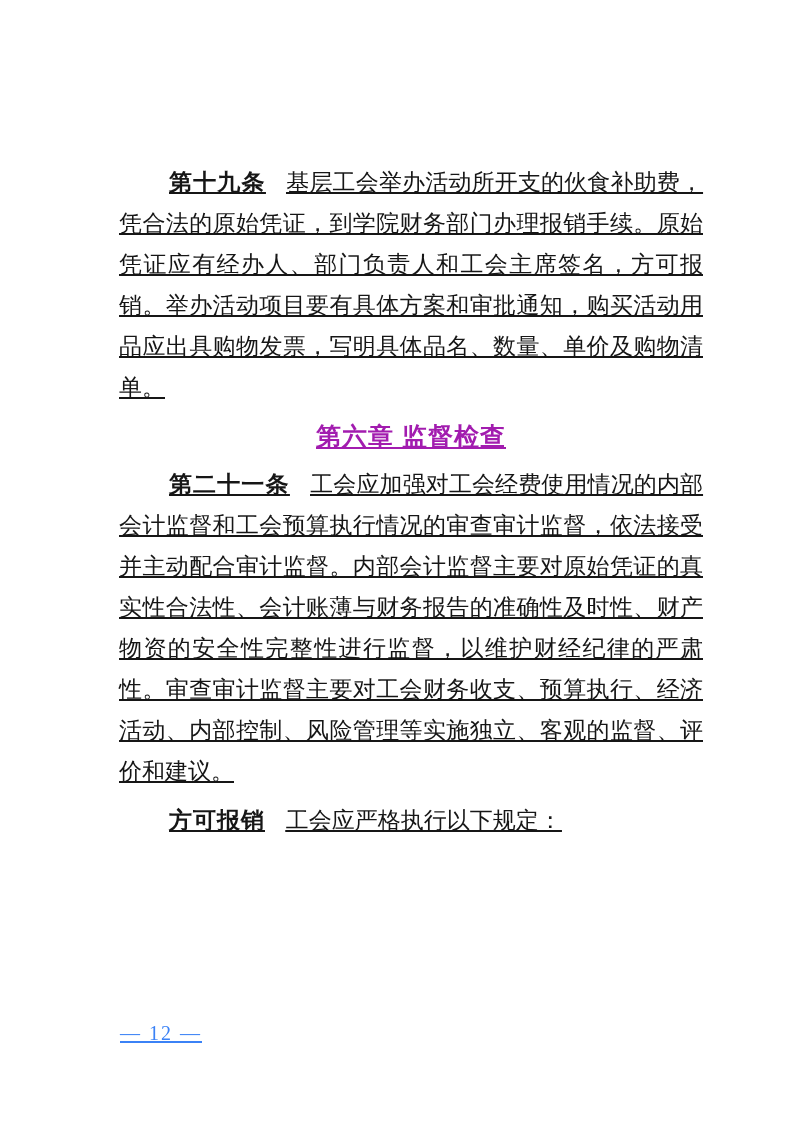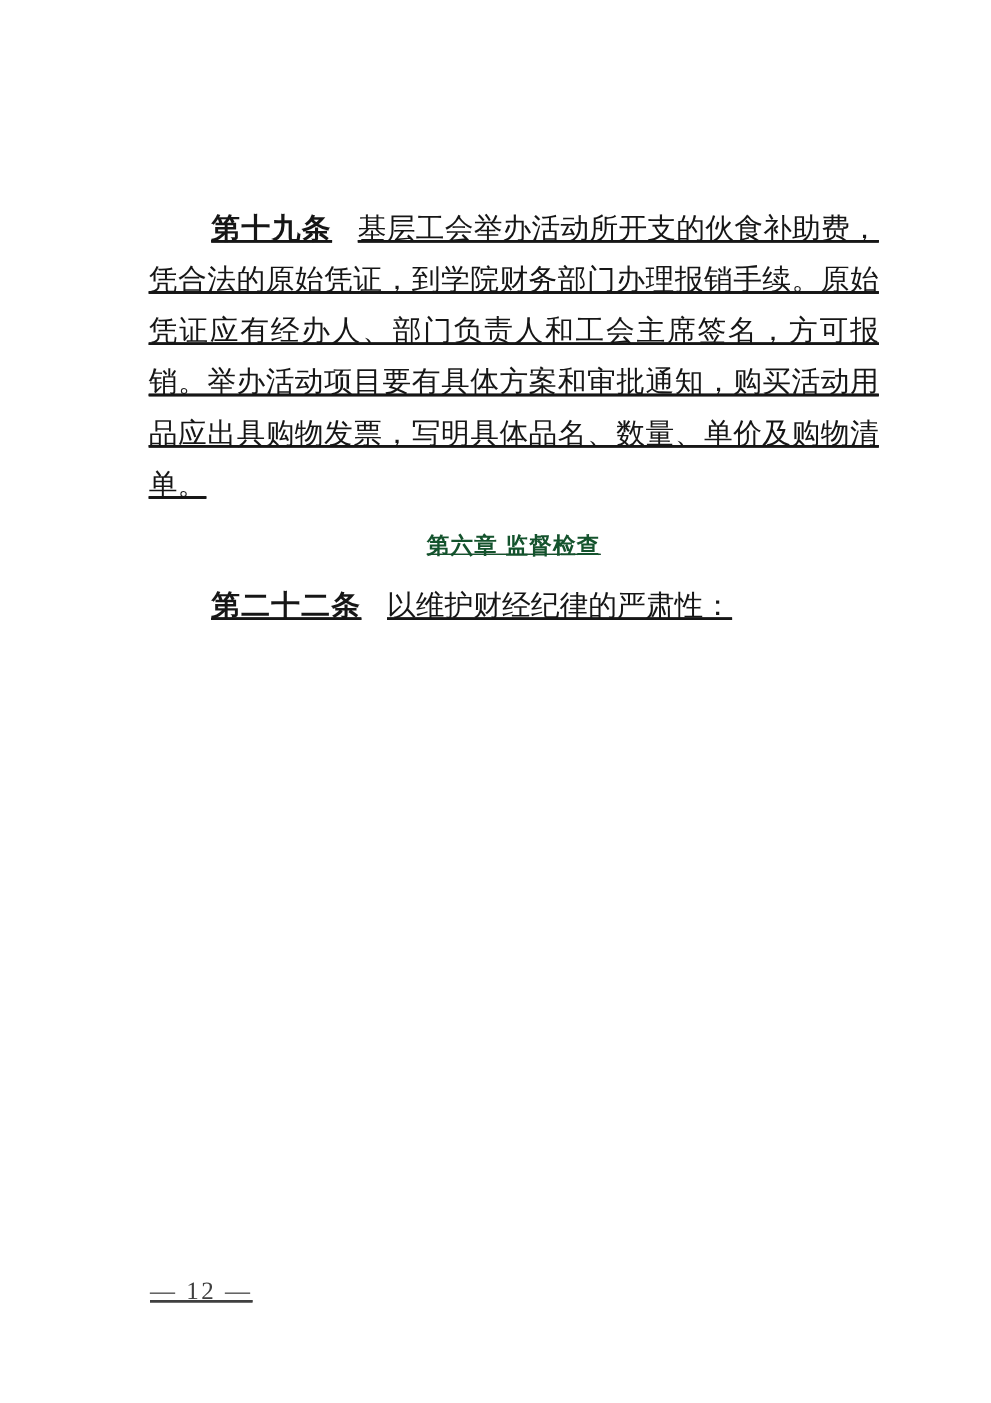--- a/index.html
+++ b/index.html
@@ -29,54 +29,55 @@
     margin: 0;
   }
   .article-lead {
     font-weight: bold;
     letter-spacing: 1px;
     margin-right: 0.55em;
   }
   .chapter-heading {
     font-family: "Liberation Sans", "DejaVu Sans", sans-serif;
     font-weight: bold;
-    font-size: 18px;
+    font-size: 25px;
     line-height: 40px;
     text-align: center;
     text-indent: 0;
     letter-spacing: 1px;
-    color: #14532d;
+    color: #a21caf;
   }
   .list-item {
     text-indent: 2em;
     margin: 0;
   }
   .page-footer {
     position: absolute;
     left: 104px;
     top: 1010px;
     font-family: "Liberation Serif", "DejaVu Serif", serif;
     font-size: 20px;
     letter-spacing: 2px;
-    color: #404040;
+    color: #3b82f6;
   }
 </style>
 </head>
 <body>
 
 <div class="page">
   <main class="doc-body">
 
     <p class="para"><b class="article-lead">第十九条</b><span>基层工会举办活动所开支的伙食补助费，凭合法的原始凭证，到学院财务部门办理报销手续。原始凭证应有经办人、部门负责人和工会主席签名，方可报销。举办活动项目要有具体方案和审批通知，购买活动用品应出具购物发票，写明具体品名、数量、单价及购物清单。</span></p>
 
 
     <h2 class="chapter-heading">第六章 监督检查</h2>
 
+    <p class="para"><b class="article-lead">第二十一条</b><span>工会应加强对工会经费使用情况的内部会计监督和工会预算执行情况的审查审计监督，依法接受并主动配合审计监督。内部会计监督主要对原始凭证的真实性合法性、会计账薄与财务报告的准确性及时性、财产物资的安全性完整性进行监督，以维护财经纪律的严肃性。审查审计监督主要对工会财务收支、预算执行、经济活动、内部控制、风险管理等实施独立、客观的监督、评价和建议。</span></p>
 
-    <p class="para"><b class="article-lead">第二十二条</b><span>以维护财经纪律的严肃性：</span></p>
+    <p class="para"><b class="article-lead">方可报销</b><span>工会应严格执行以下规定：</span></p>
 
 
 
   </main>
 
   <footer class="page-footer">
     <span>— 12 —</span>
   </footer>
 </div>
 

